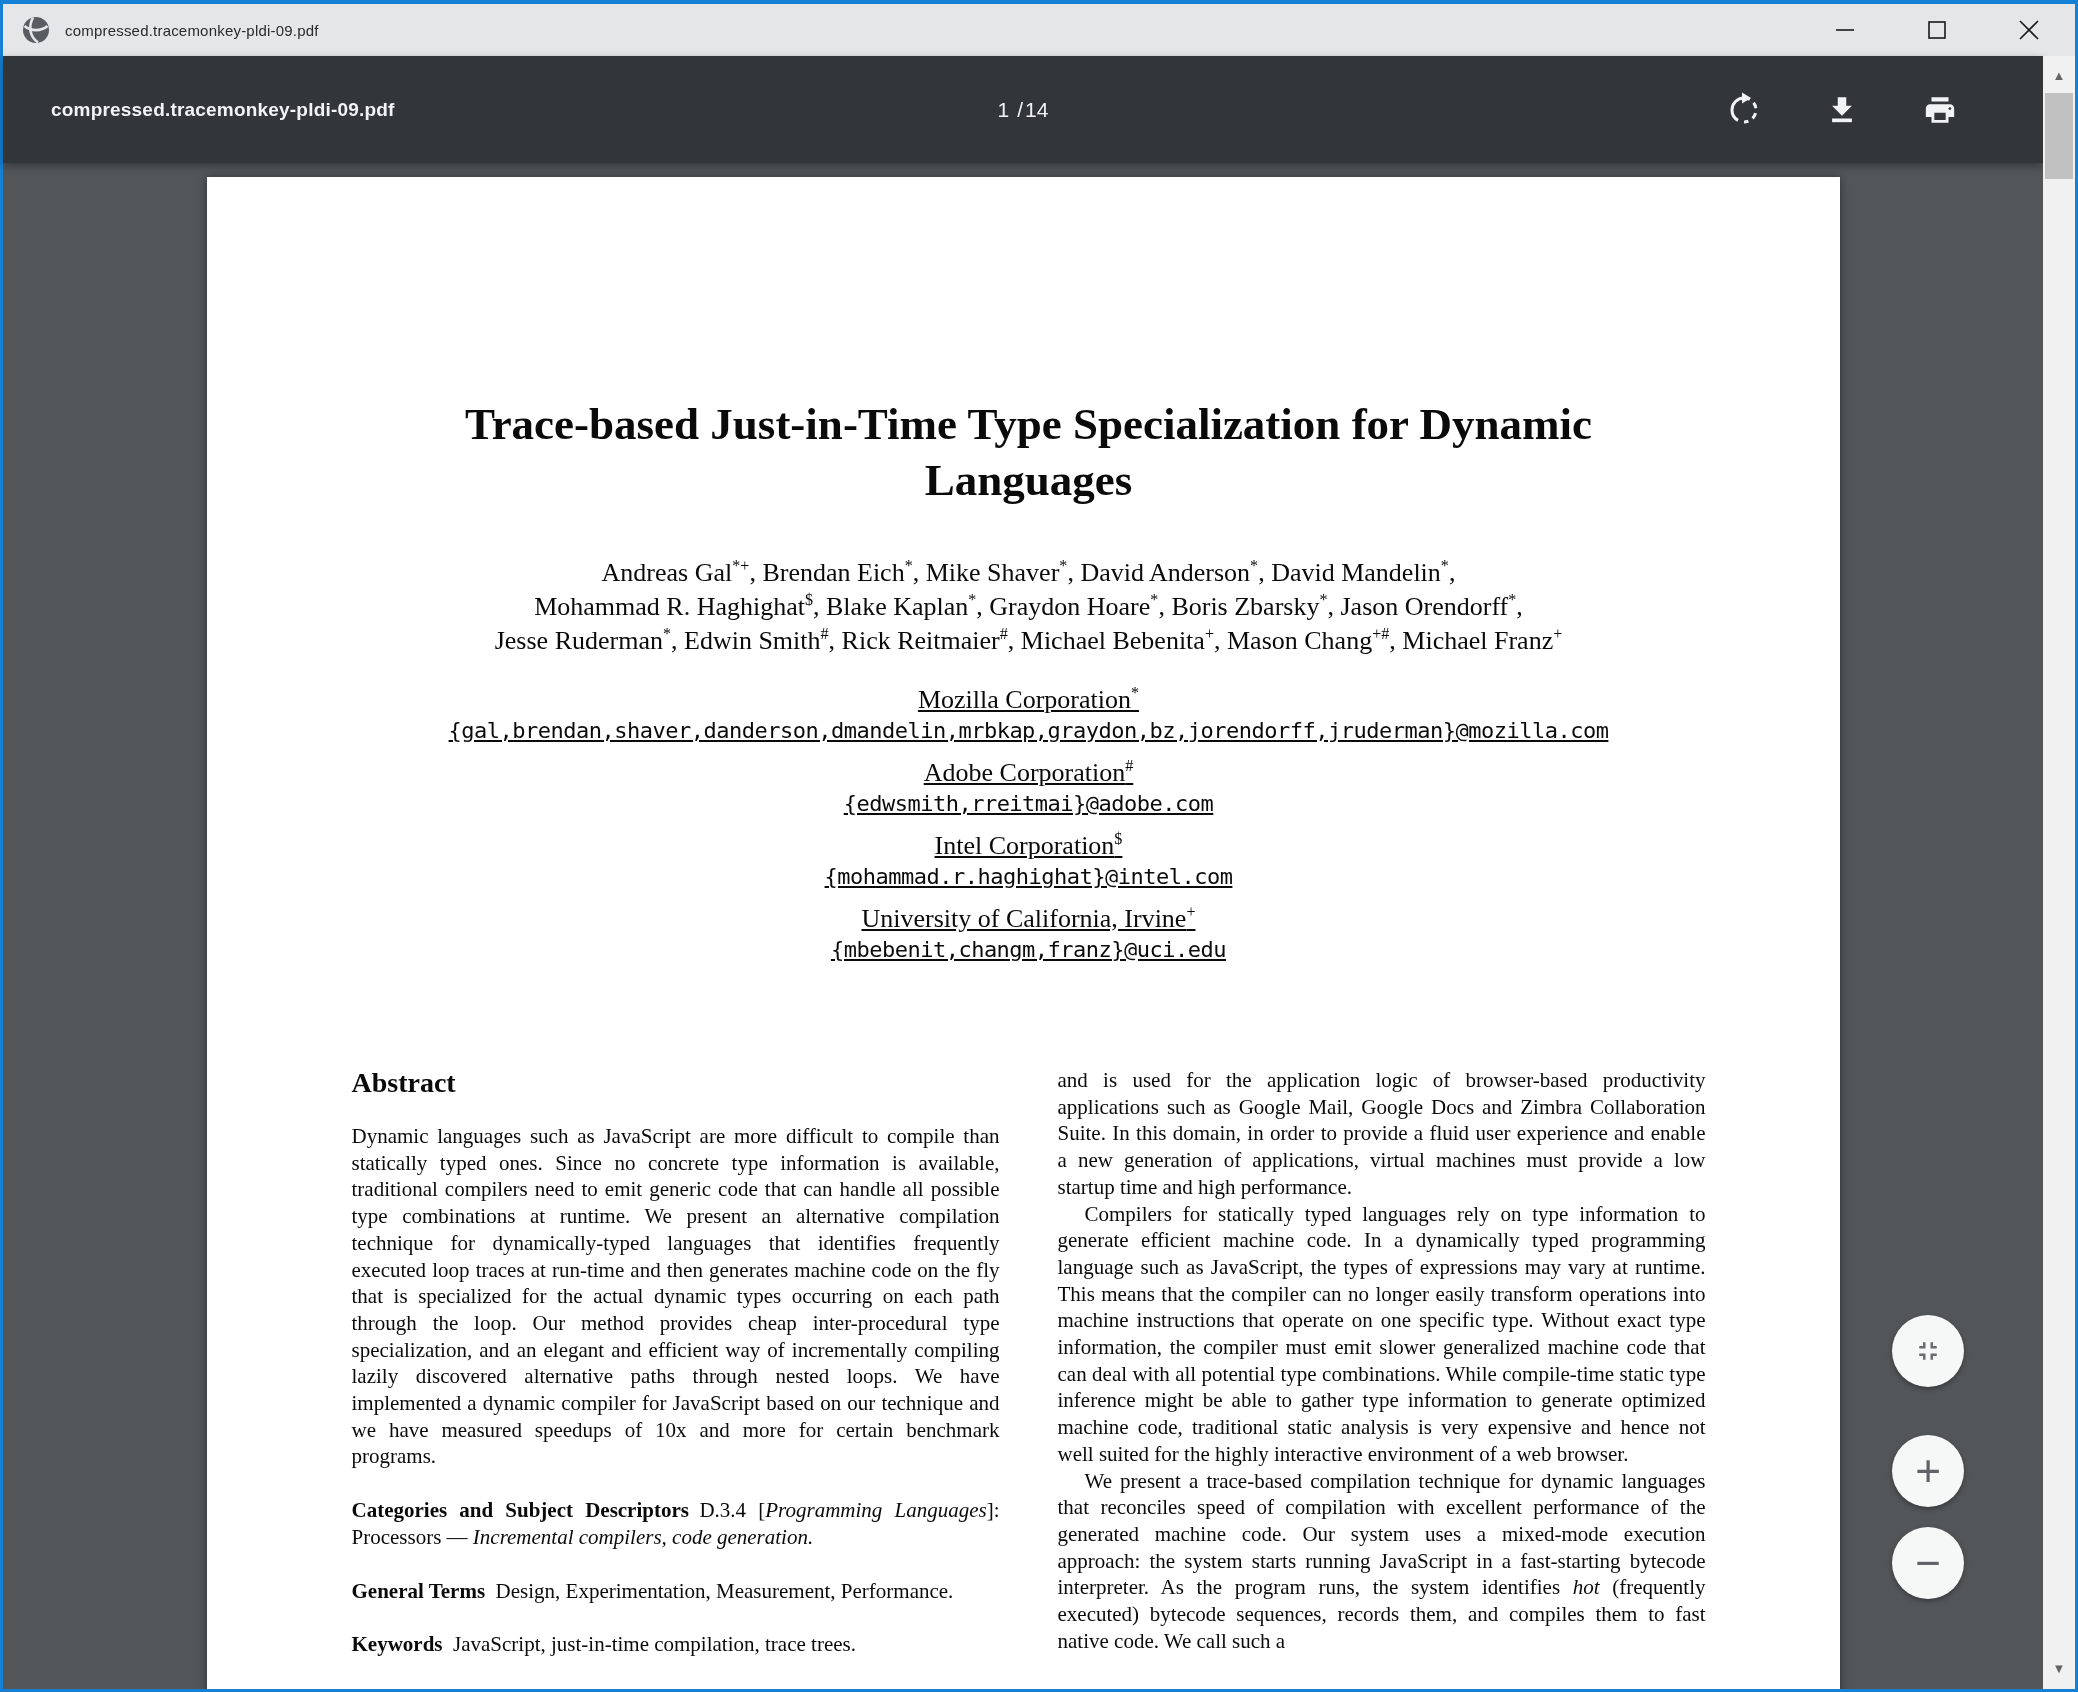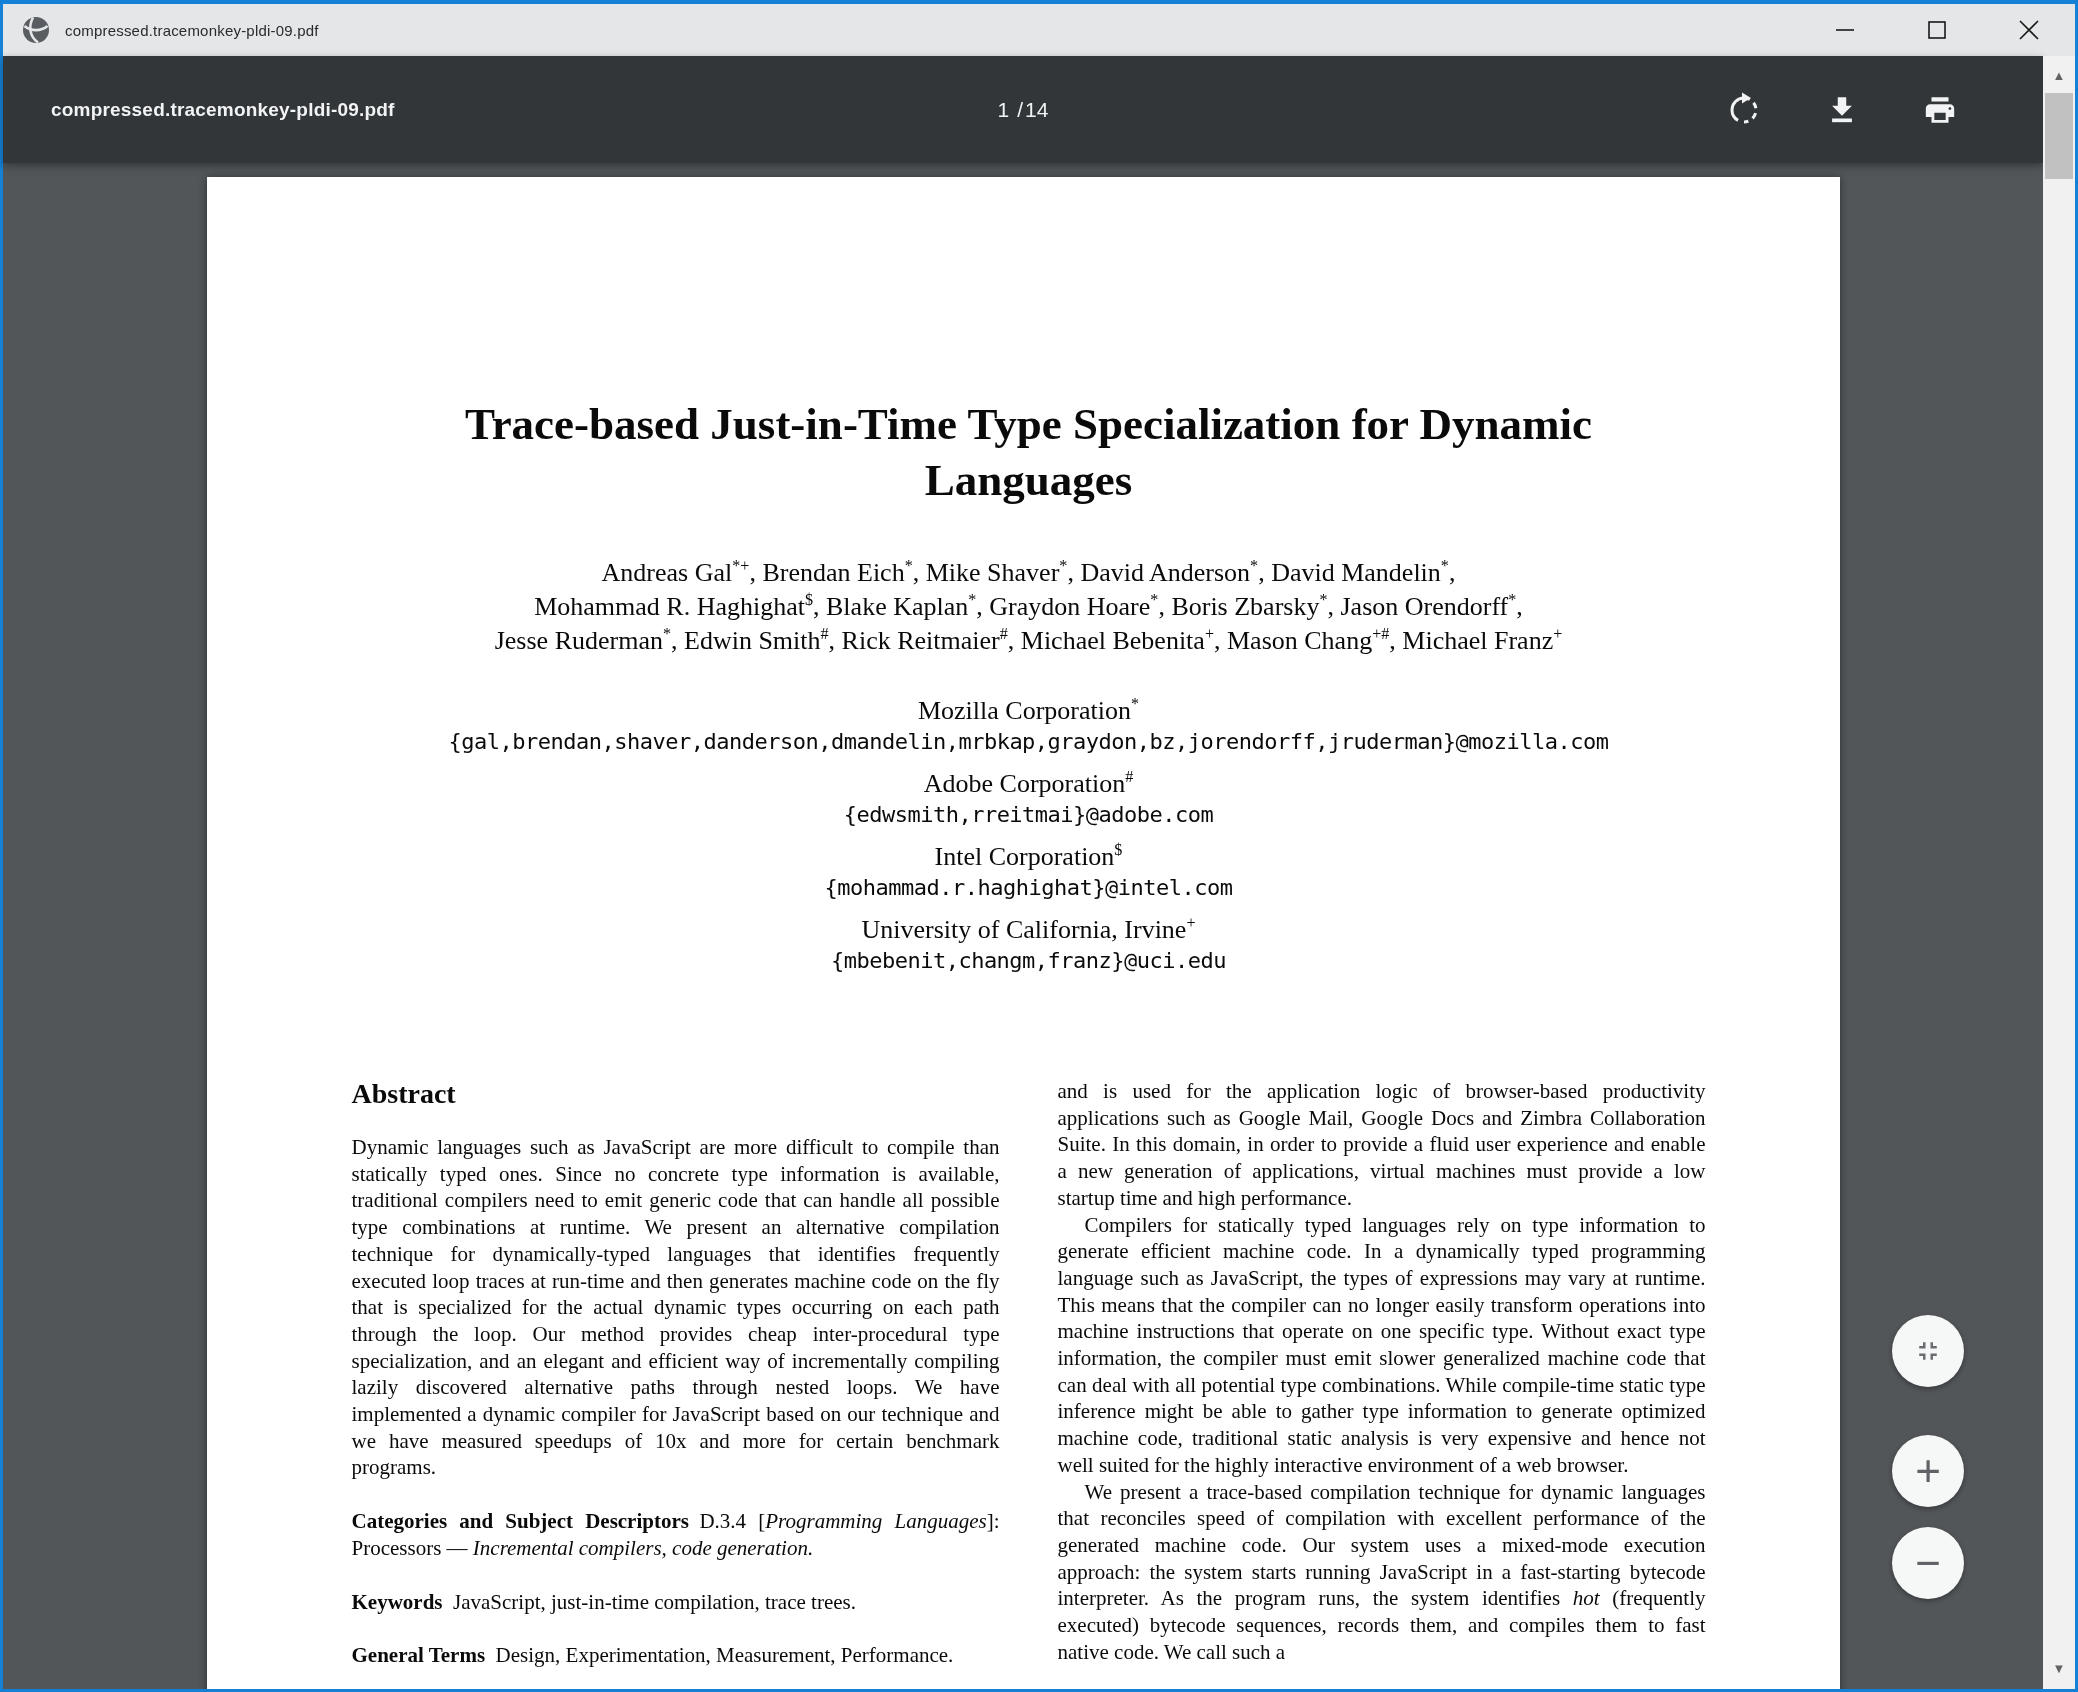--- a/index.html
+++ b/index.html
@@ -51,21 +51,21 @@
     box-shadow:0 1px 8px rgba(0,0,0,.45);
     font-family:"Liberation Serif", serif; color:#0a0a0a;
     padding:207px 134px 0 145px;
   }
   .paper-title{
     text-align:center; font-weight:bold; font-size:45px; line-height:56px;
     margin:12px -40px; 
   }
   .author-block{ margin-top:48px; text-align:center; font-size:26px; line-height:34px; }
   sup{ font-size:62%; vertical-align:super; line-height:0; }
-  .affiliations{ margin-top:37px; }
+  .affiliations{ margin-top:26px;text-decoration:underline; }
   .affil{ text-align:center; margin-bottom:11px; }
   .affil-name{ font-size:26px; line-height:31px; }
   .affil-email{ font-family:"DejaVu Sans Mono", monospace; font-size:22px; line-height:31px; letter-spacing:-0.5px; }
   .columns{ margin-top:102px; display:flex; gap:58px; }
   .col{ width:648px; }
   .col.right{ width:648px; }
   .col h2{ font-size:28px; font-weight:bold; margin-bottom:24px; }
   .col p{ font-size:21px; line-height:26.7px; text-align:justify; }
   .col p.spaced{ margin-top:27px; }
   .col p.indent{ text-indent:27px; }
@@ -189,22 +189,22 @@
           <div class="affil-name"><span>University of California, Irvine</span><sup>+</sup></div>
           <div class="affil-email">{mbebenit,changm,franz}@uci.edu</div>
         </div>
       </div>
 
       <div class="columns">
         <div class="col left">
           <h2>Abstract</h2>
           <p>Dynamic languages such as JavaScript are more difficult to compile than statically typed ones. Since no concrete type information is available, traditional compilers need to emit generic code that can handle all possible type combinations at runtime. We present an alternative compilation technique for dynamically-typed languages that identifies frequently executed loop traces at run-time and then generates machine code on the fly that is specialized for the actual dynamic types occurring on each path through the loop. Our method provides cheap inter-procedural type specialization, and an elegant and efficient way of incrementally compiling lazily discovered alternative paths through nested loops. We have implemented a dynamic compiler for JavaScript based on our technique and we have measured speedups of 10x and more for certain benchmark programs.</p>
           <p class="spaced"><span class="bi">Categories and Subject Descriptors</span><span> D.3.4 [</span><span class="i">Programming Languages</span><span>]: Processors — </span><span class="i">Incremental compilers, code generation.</span></p>
+          <p class="spaced"><span class="bi">General Terms</span><span> Design, Experimentation, Measurement, Performance.</span></p>
           <p class="spaced"><span class="bi">Keywords</span><span> JavaScript, just-in-time compilation, trace trees.</span></p>
-          <p class="spaced"><span class="bi">General Terms</span><span> Design, Experimentation, Measurement, Performance.</span></p>
         </div>
         <div class="col right">
           <p><span>and is used for the application logic of browser-based productivity applications such as Google Mail, Google Docs and Zimbra Collaboration Suite. In this domain, in order to provide a fluid user experience and enable a new generation of applications, virtual machines must provide a low startup time and high performance.</span></p>
           <p class="indent"><span>Compilers for statically typed languages rely on type information to generate efficient machine code. In a dynamically typed programming language such as JavaScript, the types of expressions may vary at runtime. This means that the compiler can no longer easily transform operations into machine instructions that operate on one specific type. Without exact type information, the compiler must emit slower generalized machine code that can deal with all potential type combinations. While compile-time static type inference might be able to gather type information to generate optimized machine code, traditional static analysis is very expensive and hence not well suited for the highly interactive environment of a web browser.</span></p>
           <p class="indent"><span>We present a trace-based compilation technique for dynamic languages that reconciles speed of compilation with excellent performance of the generated machine code. Our system uses a mixed-mode execution approach: the system starts running JavaScript in a fast-starting bytecode interpreter. As the program runs, the system identifies </span><span class="i">hot</span><span> (frequently executed) bytecode sequences, records them, and compiles them to fast native code. We call such a</span></p>
         </div>
       </div>
 
     </div>
 

